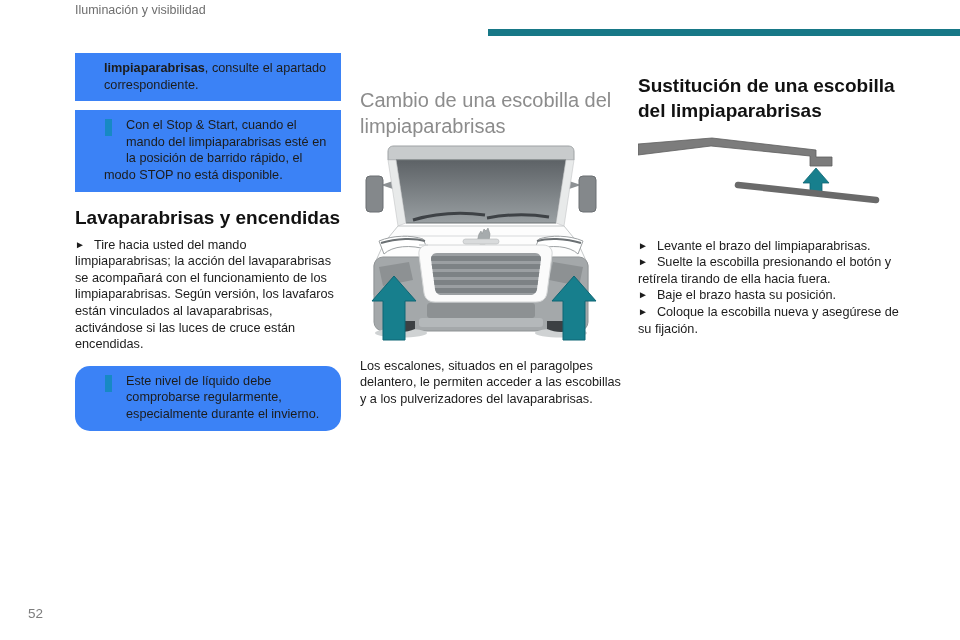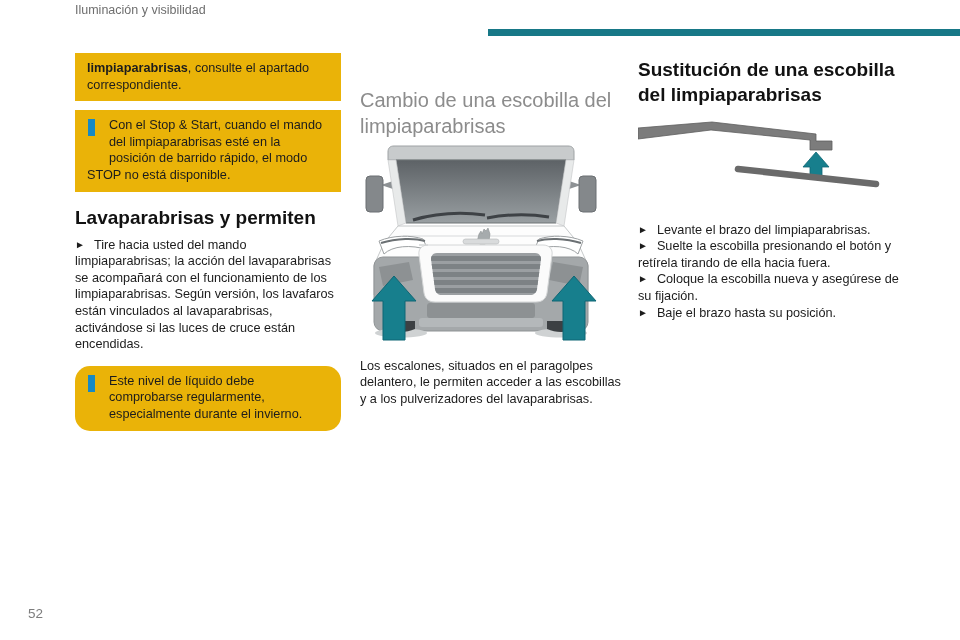--- a/index.html
+++ b/index.html
@@ -9,27 +9,27 @@
   
   .breadcrumb{position:absolute;left:75px;top:3px;font-size:12.5px;color:#6e6e6e;}
   .header-bar{position:absolute;left:488px;top:29px;width:472px;height:6.5px;background:#177887;}
 
   
   .col{position:absolute;font-size:12.7px;line-height:16.6px;}
   .col-left{left:75px;top:53px;width:266px;}
   .col-mid{left:360px;top:55px;width:263px;margin-top:32px;}
   .col-right{left:638px;top:57px;width:268px;}
 
-  .graybox{background:#eab308;padding:7px 12px 8px 12px;margin-bottom:9px;}
+  .graybox{background:#3b82f6;padding:7px 12px 8px 29px;margin-bottom:9px;}
   .graybox::after{content:"";display:block;clear:both;}
   .b{font-weight:bold;}
 
   h2{font-size:19px;line-height:24px;margin:14px 0 7px 0;font-weight:bold;color:#111;}
   h2.gray-title{color:#8c8c8c;font-weight:normal;font-size:20px;line-height:26px;margin:0 0 4px 0;}
-  h2.right-title{margin:0 0 12px 0;line-height:25px;}
+  h2.right-title{margin:16px 0 12px 0;line-height:25px;}
 
   p{margin:0 0 4px 0;}
   .step{margin:0;}
   .marker{display:inline-block;margin-right:9px;font-size:10px;vertical-align:1px;color:#1c1c1c;}
 
   
   .icon-col{float:left;width:9px;margin:2px 12px 2px 1px;height:30px;}
   .info-icon .dot{width:7px;height:7px;background:#1789c4;margin-bottom:2px;}
   .info-icon .bar{width:7px;height:17px;background:#1789c4;}
   .warn-icon .bar{width:8px;height:16px;background:#ea4250;clip-path:polygon(0 0,100% 0,78% 100%,22% 100%);margin-bottom:2px;}
@@ -54,21 +54,21 @@
 
     <div class="graybox">
       <span class="b">limpiaparabrisas</span><span>, consulte el apartado correspondiente.</span>
     </div>
 
     <div class="graybox">
       <span class="icon-col info-icon"><span class="dot"></span><span class="bar" style="display:block"></span></span>
       <span>Con el Stop &amp; Start, cuando el mando del limpiaparabrisas esté en la posición de barrido rápido, el modo STOP no está disponible.</span>
     </div>
 
-    <h2>Lavaparabrisas y permiten</h2>
+    <h2>Lavaparabrisas y encendidas</h2>
 
     <p>
       <span class="marker">►</span><span>Tire hacia usted del mando limpiaparabrisas; la acción del lavaparabrisas se acompañará con el funcionamiento de los limpiaparabrisas. Según versión, los lavafaros están vinculados al lavaparabrisas, activándose si las luces de cruce están encendidas.</span>
     </p>
 
     <div class="graybox" style="margin-top:13px;border-radius:15px;">
       <span class="icon-col info-icon"><span class="dot"></span><span class="bar" style="display:block"></span></span>
       <span>Este nivel de líquido debe comprobarse regularmente, especialmente durante el invierno.</span>
     </div>
 
@@ -167,22 +167,22 @@
       </svg>
     </div>
 
     <div class="step">
       <span class="marker">►</span><span>Levante el brazo del limpiaparabrisas.</span>
     </div>
     <div class="step">
       <span class="marker">►</span><span>Suelte la escobilla presionando el botón y retírela tirando de ella hacia fuera.</span>
     </div>
     <div class="step">
-      <span class="marker">►</span><span>Coloque la escobilla nueva y asegúrese de su fijación.</span>
+      <span class="marker">►</span><span>Baje el brazo hasta su posición.</span>
     </div>
     <div class="step">
-      <span class="marker">►</span><span>Baje el brazo hasta su posición.</span>
+      <span class="marker">►</span><span>Coloque la escobilla nueva y asegúrese de su fijación.</span>
     </div>
   </div>
 
   <div class="page-num">52</div>
 
 </div>
 
 </body></html>

